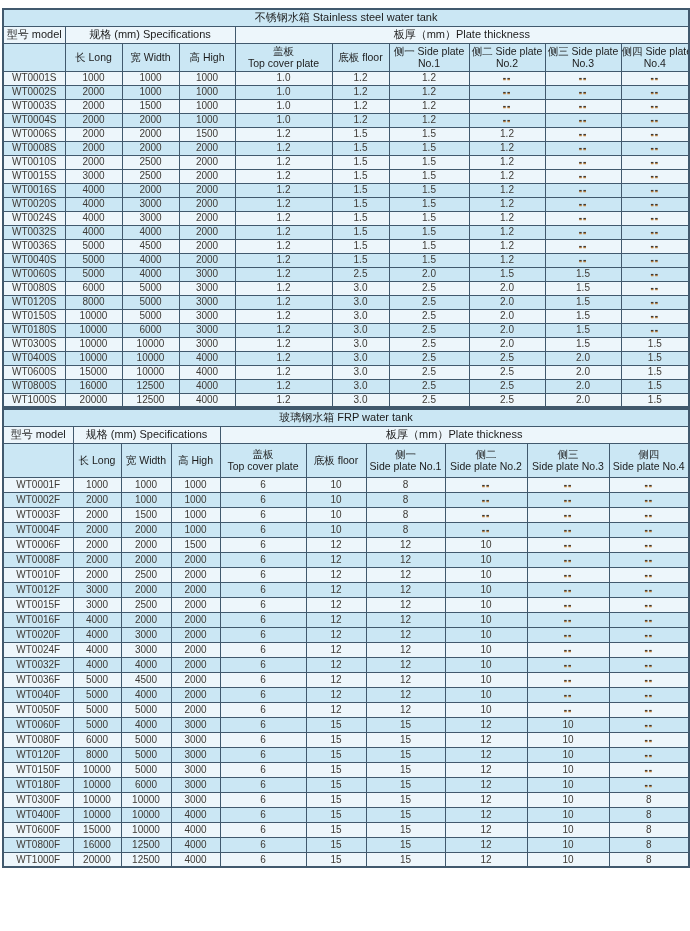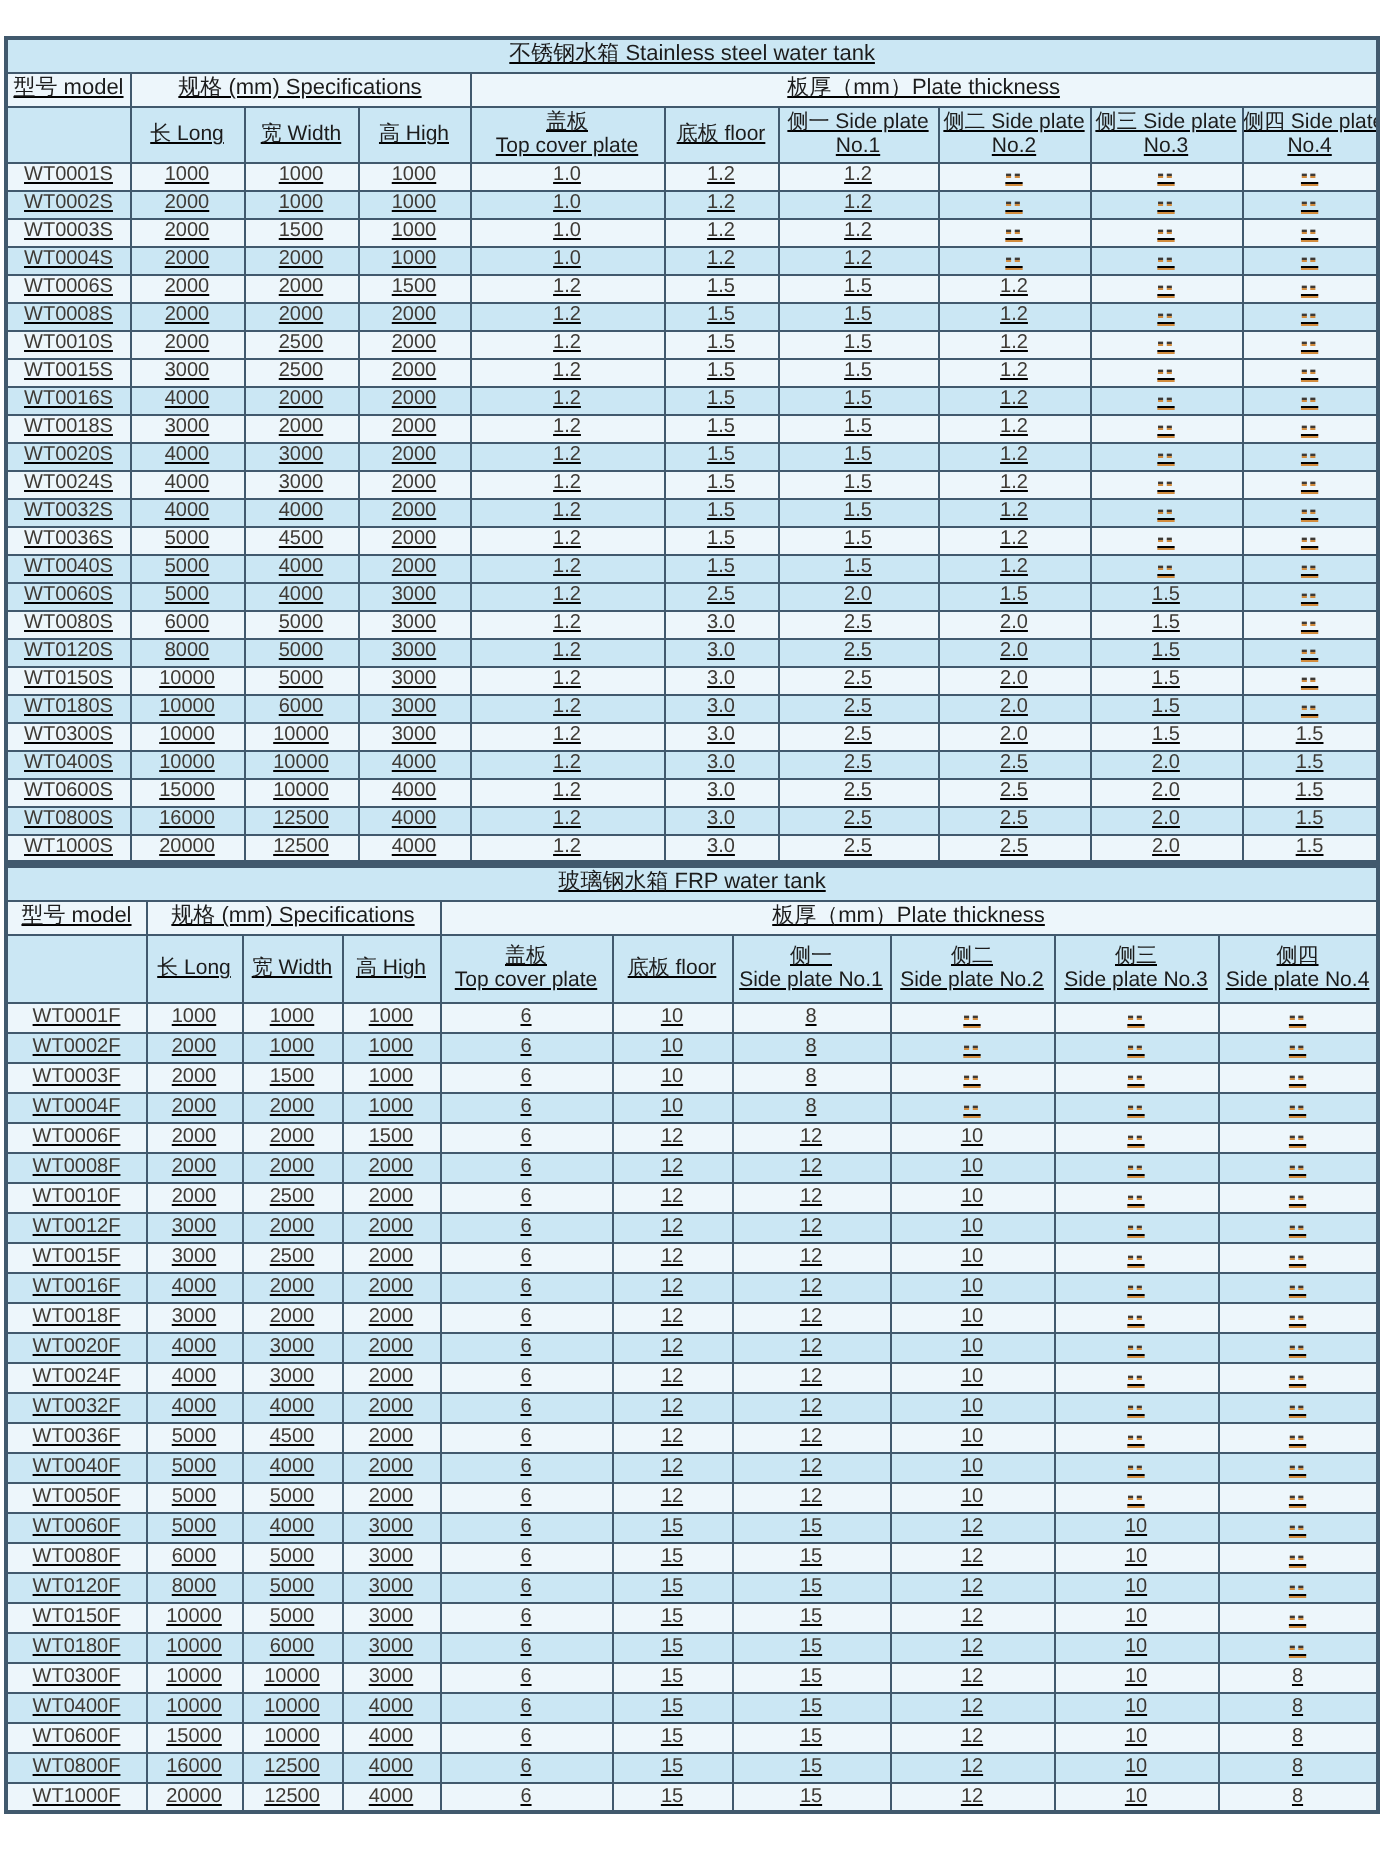--- a/index.html
+++ b/index.html
@@ -1,24 +1,23 @@
 <!DOCTYPE html>
 <html><head>
 <meta charset="utf-8">
 <style>
   html,body{margin:0;padding:0;background:#ffffff;}
   .page{
     position:relative;
     width:690px;height:931px;
     box-sizing:border-box;
-    padding:18px 1px 0 2px;
+    padding:8px 1px 0 2px;
     background:#ffffff;
     font-family:"Liberation Sans","DejaVu Sans",sans-serif;
     overflow:hidden;
-    text-decoration:underline;
   }
   table.spec-table{
     border-collapse:collapse;
     table-layout:fixed;
     width:686px;
     border:2px solid var(--grid,#41596d);
   }
   table.spec-table td{
     border:1px solid var(--grid,#41596d);
     text-align:center;
@@ -205,32 +204,20 @@
           <td>4000</td>
           <td>2000</td>
           <td>2000</td>
           <td>1.2</td>
           <td>1.5</td>
           <td>1.5</td>
           <td>1.2</td>
           <td class="dash-cell">--</td>
           <td class="dash-cell">--</td>
         </tr>
-        <tr class="r-light data-row">
-          <td>WT0018S</td>
-          <td>3000</td>
-          <td>2000</td>
-          <td>2000</td>
-          <td>1.2</td>
-          <td>1.5</td>
-          <td>1.5</td>
-          <td>1.2</td>
-          <td class="dash-cell">--</td>
-          <td class="dash-cell">--</td>
-        </tr>
         <tr class="r-blue data-row">
           <td>WT0020S</td>
           <td>4000</td>
           <td>3000</td>
           <td>2000</td>
           <td>1.2</td>
           <td>1.5</td>
           <td>1.5</td>
           <td>1.2</td>
           <td class="dash-cell">--</td>
@@ -570,32 +557,20 @@
           <td>4000</td>
           <td>2000</td>
           <td>2000</td>
           <td>6</td>
           <td>12</td>
           <td>12</td>
           <td>10</td>
           <td class="dash-cell">--</td>
           <td class="dash-cell">--</td>
         </tr>
-        <tr class="r-light data-row">
-          <td>WT0018F</td>
-          <td>3000</td>
-          <td>2000</td>
-          <td>2000</td>
-          <td>6</td>
-          <td>12</td>
-          <td>12</td>
-          <td>10</td>
-          <td class="dash-cell">--</td>
-          <td class="dash-cell">--</td>
-        </tr>
         <tr class="r-blue data-row">
           <td>WT0020F</td>
           <td>4000</td>
           <td>3000</td>
           <td>2000</td>
           <td>6</td>
           <td>12</td>
           <td>12</td>
           <td>10</td>
           <td class="dash-cell">--</td>

